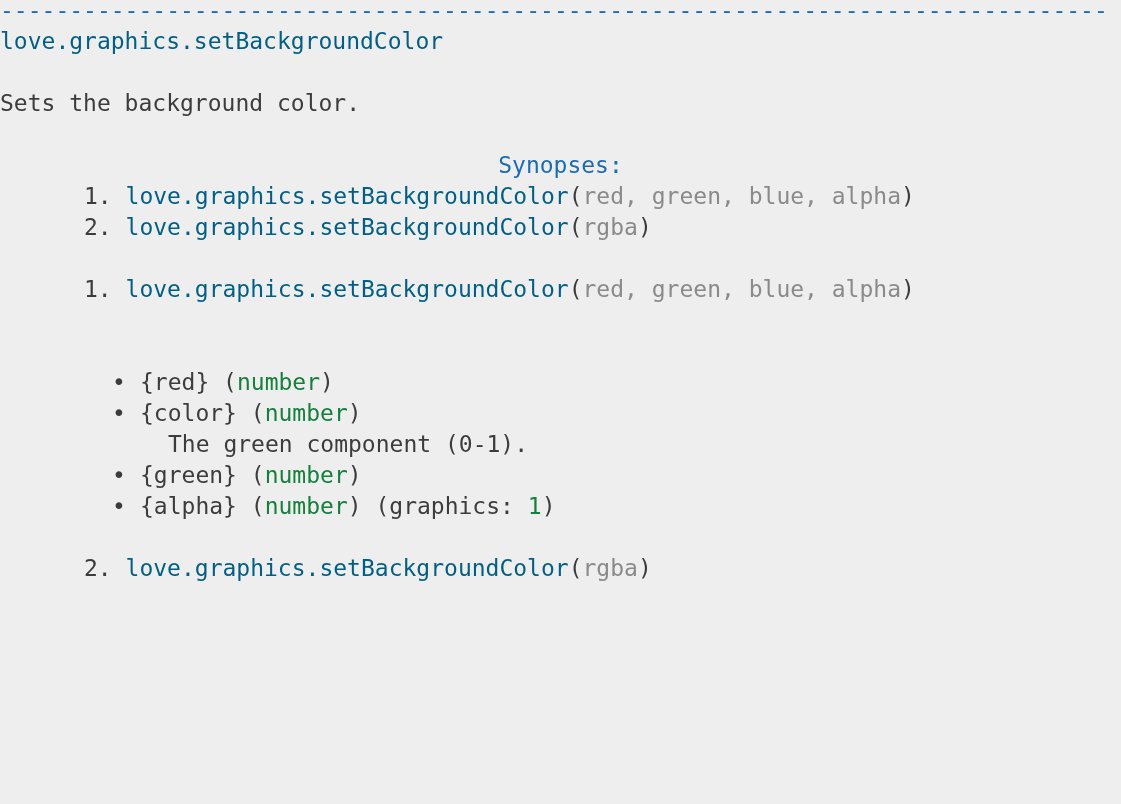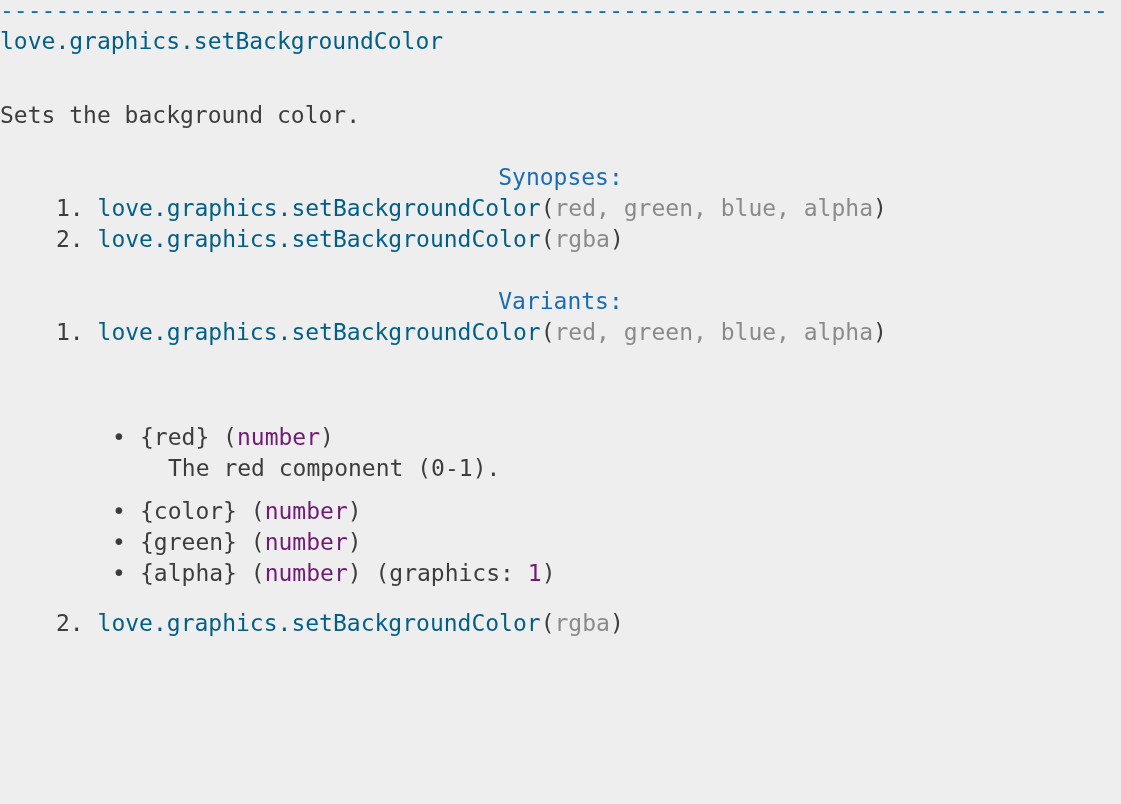--- a/index.html
+++ b/index.html
@@ -11,51 +11,50 @@
     color: #3c3c3c;
   }
   .doc { position: relative; top: -5px; }
   .line { height: 31px; line-height: 31px; white-space: pre; }
   .rule { color: #1a6bb5; letter-spacing: 0; overflow: hidden; }
   .tag { color: #5f8700; }
   .title { color: #005f87; }
   .heading { color: #1a6bb5; text-align: center; }
   .fn { color: #005f87; }
   .arg { color: #8a8a8a; }
-  .type { color: #701a75; }
-  .txt { color: #3c3c3c; margin-top: 12px; }
-  .i1 { padding-left: 56px; }
+  .type { color: #15803d; }
+  .txt { color: #3c3c3c; }
+  .i1 { padding-left: 84px; }
   .i2 { padding-left: 112px; }
   .i3 { padding-left: 168px; }
   .bullet { display: inline-block; width: 28px; }
 </style>
 </head>
 <body>
 
 <div class="doc">
   <div class="line rule">--------------------------------------------------------------------------------</div>
   <div class="line title">love.graphics.setBackgroundColor</div>
   <div class="line"></div>
   <div class="line txt">Sets the background color.</div>
   <div class="line"></div>
 
   <div class="line heading">Synopses:</div>
   <div class="line i1"><span class="txt">1. </span><span class="fn">love.graphics.setBackgroundColor</span><span class="txt">(</span><span class="arg">red, green, blue, alpha</span><span class="txt">)</span></div>
   <div class="line i1"><span class="txt">2. </span><span class="fn">love.graphics.setBackgroundColor</span><span class="txt">(</span><span class="arg">rgba</span><span class="txt">)</span></div>
   <div class="line"></div>
 
-  <div class="line heading">Variants:</div>
   <div class="line i1"><span class="txt">1. </span><span class="fn">love.graphics.setBackgroundColor</span><span class="txt">(</span><span class="arg">red, green, blue, alpha</span><span class="txt">)</span></div>
   <div class="line"></div>
   <div class="line"></div>
 
   <div class="line i2"><span class="bullet txt">•</span><span class="txt">{red}</span><span class="txt"> (</span><span class="type">number</span><span class="txt">)</span></div>
-  <div class="line i3 txt">The red component (0-1).</div>
 
   <div class="line i2"><span class="bullet txt">•</span><span class="txt">{color}</span><span class="txt"> (</span><span class="type">number</span><span class="txt">)</span></div>
+  <div class="line i3 txt">The green component (0-1).</div>
 
   <div class="line i2"><span class="bullet txt">•</span><span class="txt">{green}</span><span class="txt"> (</span><span class="type">number</span><span class="txt">)</span></div>
 
   <div class="line i2"><span class="bullet txt">•</span><span class="txt">{alpha}</span><span class="txt"> (</span><span class="type">number</span><span class="txt">) (</span><span class="txt">graphics: </span><span class="type">1</span><span class="txt">)</span></div>
   <div class="line"></div>
 
   <div class="line i1"><span class="txt">2. </span><span class="fn">love.graphics.setBackgroundColor</span><span class="txt">(</span><span class="arg">rgba</span><span class="txt">)</span></div>
 </div>
 
 </body></html>

